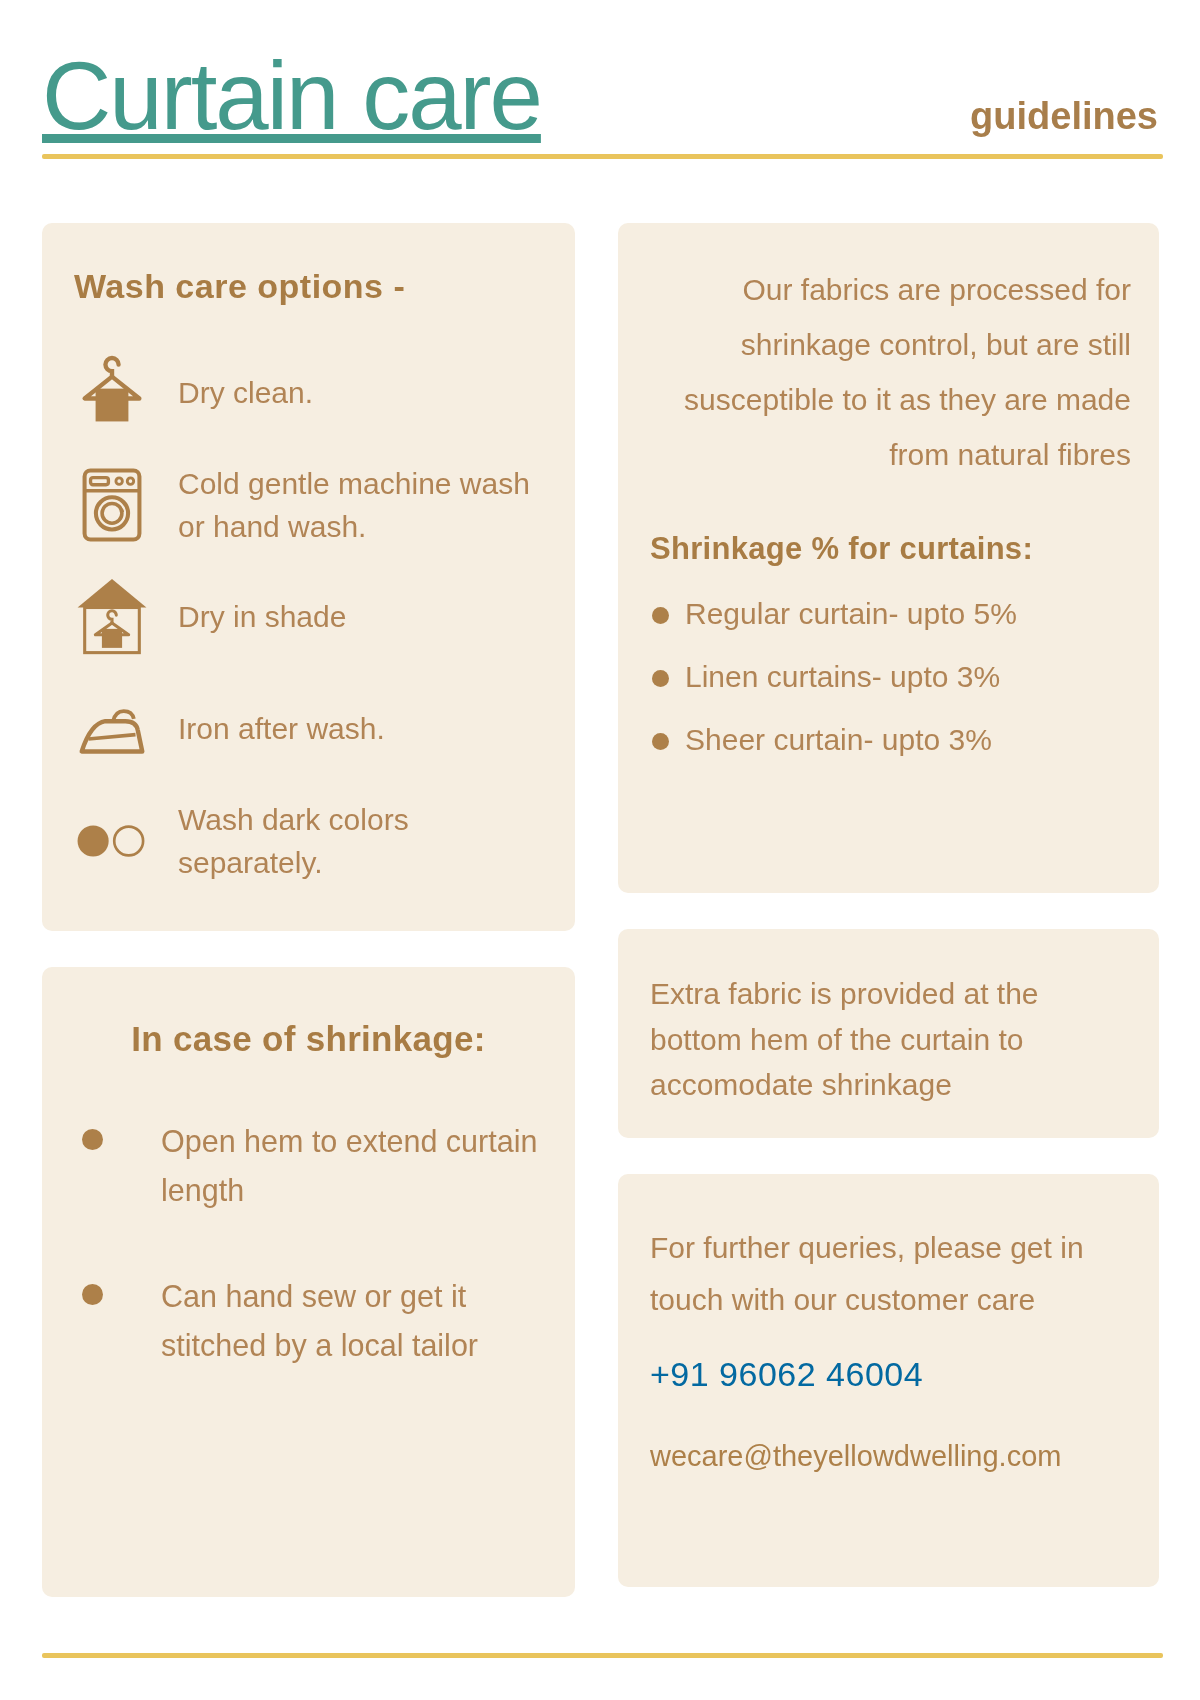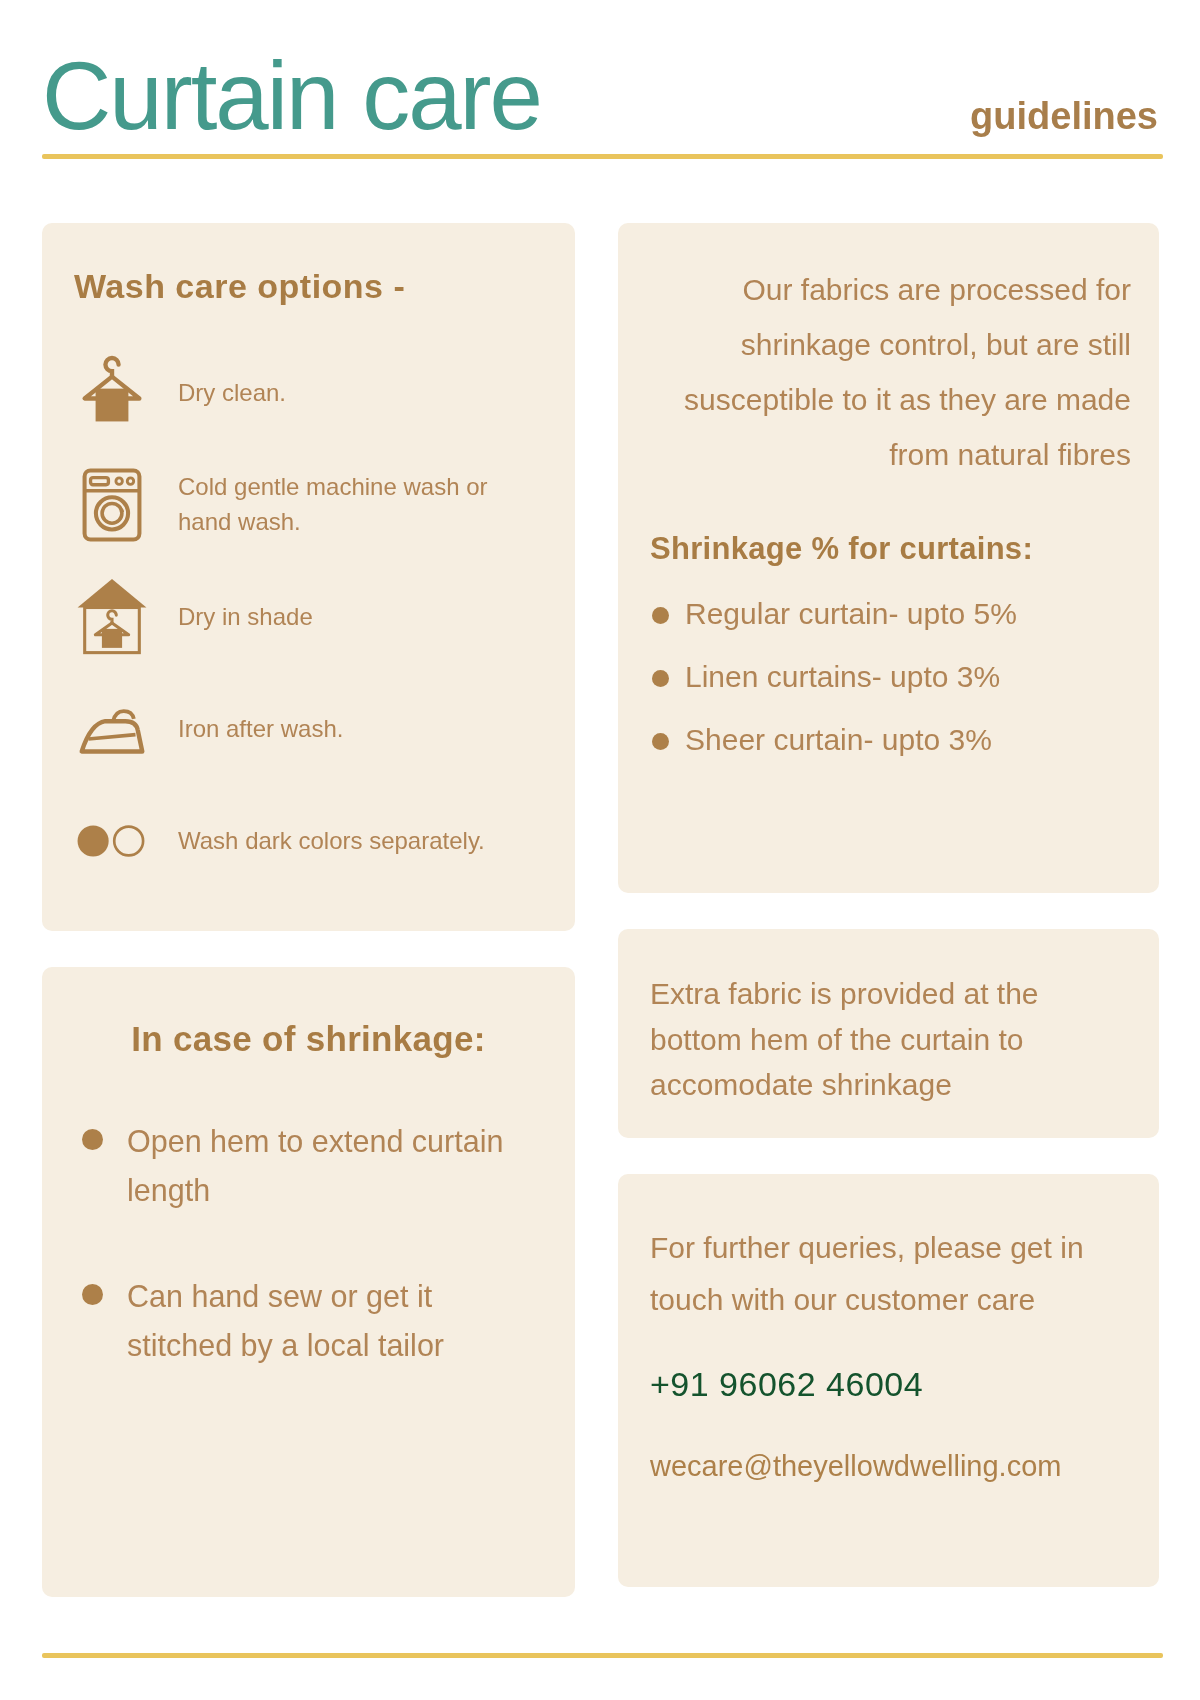--- a/index.html
+++ b/index.html
@@ -12,21 +12,21 @@
     font-family:"Liberation Sans", sans-serif;
     overflow:hidden;
   }
   
   .header {
     display:flex; align-items:flex-end; justify-content:space-between;
     padding:48px 42px 0 42px;
   }
   .title {
     font-size:96px; font-weight:400; letter-spacing:-2px;
-    color:#459a8c; line-height:1.0;
+    color:#459a8c; line-height:1.0;text-decoration:underline;
   }
   .subtitle {
     font-size:38px; font-weight:700; color:#a87e4b;
     padding-bottom:6px;
   }
   .rule {
     height:5px; background:#e9c45c; border-radius:2px;
     margin:10px 37px 0 42px;
   }
   .rule-bottom {
@@ -50,48 +50,48 @@
   .card-wash { min-height:690px; padding:44px 28px 25px 32px; margin-bottom:36px; }
   .card-wash h2 {
     font-size:34px; font-weight:700; color:#a87c44;
     margin-bottom:40px; letter-spacing:0.5px;
   }
   .wash-row { display:flex; align-items:center; gap:28px; margin-bottom:18px; min-height:94px; }
   .wash-icon {
     width:76px; min-width:76px; display:flex; align-items:center; justify-content:center;
     color:#ad8049;
   }
-  .wash-text { font-size:24px; line-height:1.45; }
+  .wash-text { font-size:30px; line-height:1.45; }
   
   .card-fabric { min-height:670px; padding:40px 28px 30px 32px; margin-bottom:36px; }
   .card-fabric .para { font-size:30px; line-height:1.83;text-align:right; }
   .card-fabric h3 {
     font-size:31px; font-weight:700; color:#a87c44;
     margin-top:48px; margin-bottom:30px; letter-spacing:0.3px;
   }
   .b-list .b-item { display:flex; align-items:flex-start; font-size:30px; margin-bottom:29px;text-align:center; }
   .dot {
     width:17px; height:17px; min-width:17px; border-radius:50%;
     background:#ad8049; margin:10px 16px 0 2px;
   }
   
   .card-shrink { min-height:630px; padding:52px 30px 30px 30px; }
   .card-shrink h2 {
     text-align:center; font-size:35px; font-weight:700; color:#a87c44;
     margin-bottom:58px; letter-spacing:0.3px;
   }
-  .card-shrink .b-item { display:flex; align-items:flex-start; font-size:30.5px; line-height:1.62; margin-bottom:56px; }
+  .card-shrink .b-item { display:flex; align-items:flex-start; font-size:30.5px; line-height:1.62; margin-bottom:56px;gap:34px; }
   .card-shrink .dot { width:21px; height:21px; min-width:21px; margin:12px 24px 0 10px; }
   
   .card-extra { min-height:193px; padding:42px 28px 30px 32px; margin-bottom:36px; }
   .card-extra p { font-size:30px; line-height:1.52; }
   
   .card-contact { min-height:413px; padding:48px 28px 17px 32px; }
   .card-contact .para { font-size:30px; line-height:1.75; }
-  .phone { font-size:34px; margin-top:38px; color:#14532d; letter-spacing:0.5px; }
+  .phone { font-size:34px; margin-top:28px; color:#0369a1; letter-spacing:0.5px; }
   .email { font-size:29px; margin-top:46px; color:#ad8049; }
   svg { display:block; }
 </style>
 </head>
 <body>
 
 <div class="page">
 
   <div class="header">
     <div class="title">Curtain care</div>

